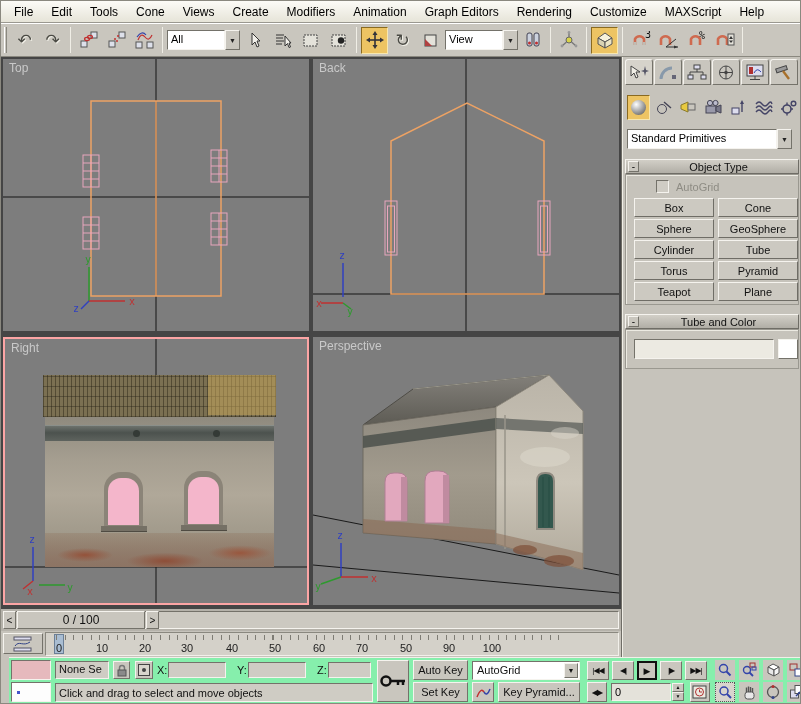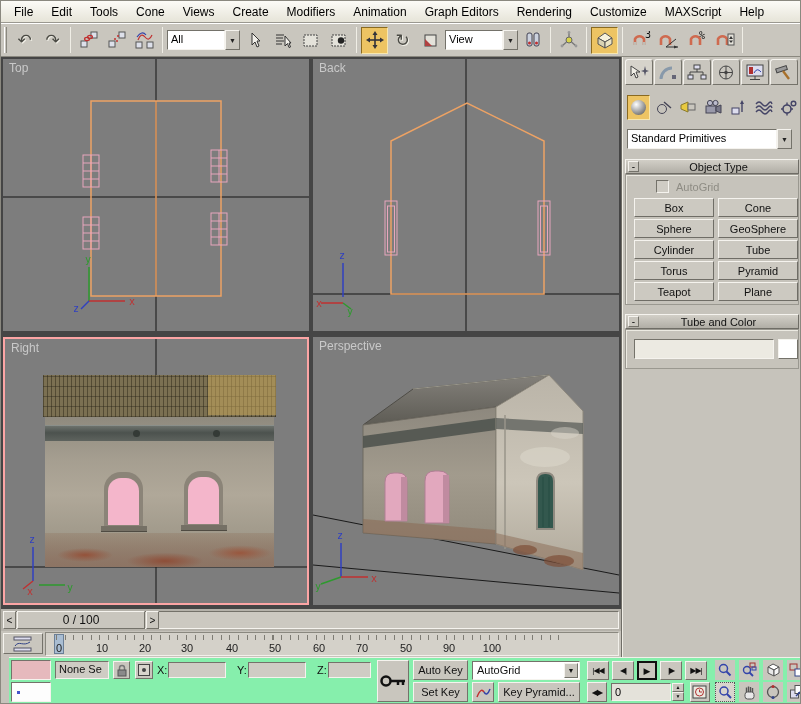--- a/index.html
+++ b/index.html
@@ -631,20 +631,21 @@
         </svg>
       </div>
 
     <span class="abs" style="left:148px;top:6px">X:</span>
     <input class="sfield" style="left: 159px; top: 4px; width: 58px; height: 16px;" value="">
     <span class="abs" style="left:228px;top:6px">Y:</span>
     <input class="sfield" style="left: 239px; top: 4px; width: 58px; height: 16px;" value="">
     <span class="abs" style="left:308px;top:6px">Z:</span>
     <input class="sfield" style="left: 319px; top: 4px; width: 43px; height: 16px;" value="">
 
+    <div class="sfield" style="left:46px;top:25px;width:318px;height:19px;padding-top:3px">Click and drag to select and move objects</div>
 
     <div class="sbtn" style="left:368px;top:2px;width:32px;height:42px">
       <svg width="28" height="22">
           <circle cx="7" cy="11" r="4.5" fill="none" stroke="#111" stroke-width="2.5"></circle>
           <line x1="11.5" y1="11" x2="26" y2="11" stroke="#111" stroke-width="2.5"></line>
           <line x1="19" y1="11" x2="19" y2="15" stroke="#111" stroke-width="2.5"></line>
           <line x1="24" y1="11" x2="24" y2="15" stroke="#111" stroke-width="2.5"></line>
         </svg>
     </div>
     <div class="sbtn" style="left:404px;top:2px;width:55px;height:20px">Auto Key</div>

